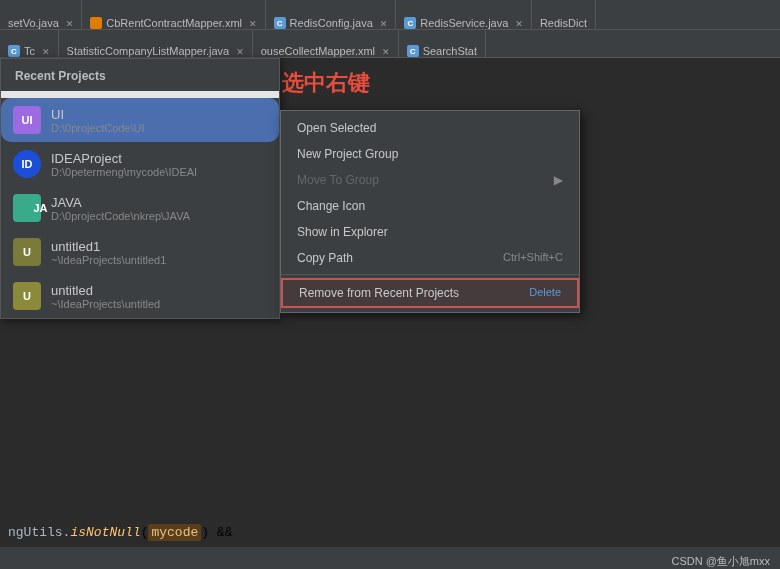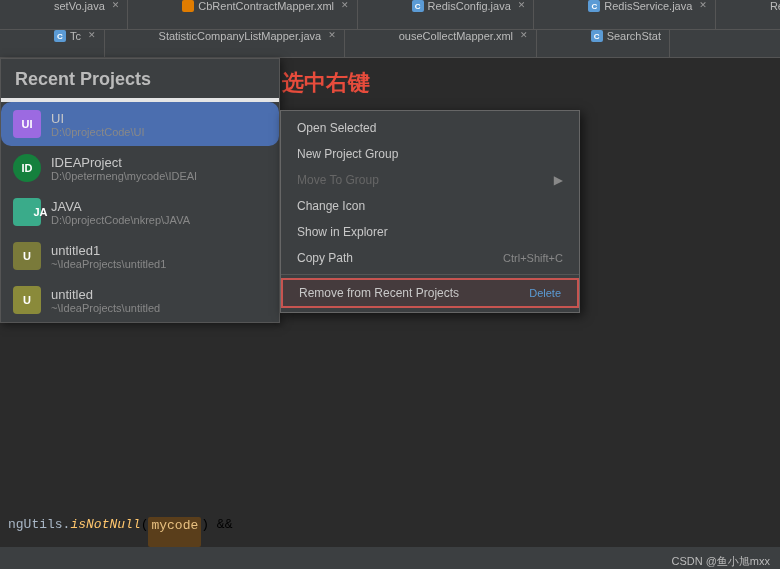--- a/index.html
+++ b/index.html
@@ -22,28 +22,27 @@
       background: #3c3f41;
       display: flex;
       align-items: center;
       border-bottom: 1px solid #555;
       font-size: 11px;
       color: #bbb;
       overflow: hidden;
     }
     .tab {
       display: flex;
-      align-items: flex-start;
+      align-items: flex-end;
       padding: 0 8px;
       height: 100%;
       border-right: 1px solid #555;
       white-space: nowrap;
       cursor: pointer;
       gap: 4px;
-      margin-left: 46px;
     }
     .tab-icon {
       width: 12px;
       height: 12px;
       border-radius: 2px;
       display: inline-flex;
       align-items: center;
       justify-content: center;
       font-size: 8px;
       font-weight: bold;
@@ -113,25 +112,25 @@
       position: absolute;
       top: 58px;
       left: 0;
       width: 280px;
       background: #3c3f41;
       border: 1px solid #555;
       box-shadow: 2px 2px 8px rgba(0,0,0,0.5);
       z-index: 10;
     }
     .panel-title {
-      font-size: 18px;
+      font-size: 12px;
       font-weight: bold;
       color: #bbbbbb;
       padding: 10px 14px 8px;
-      border-bottom: 4px solid #e5e5e5;
+      border-bottom: 7px solid #e5e5e5;
     }
     .project-item {
       display: flex;
       align-items: center;
       padding: 8px 12px;
       cursor: pointer;
       gap: 10px;
     }
     .project-item:hover, .project-item.selected {
       background: #4b6eaf;
@@ -146,21 +145,21 @@
       border-radius: 4px;
       display: flex;
       align-items: center;
       justify-content: center;
       font-size: 11px;
       font-weight: bold;
       color: white;
       flex-shrink: 0;
     }
     .badge-purple { background: #9c6ae1; }
-    .badge-blue2 { background: #15803d; border-radius: 14px; }
+    .badge-blue2 { background: #1d4ed8; border-radius: 14px; }
     .badge-teal { background: #3aab8a; padding-left: 27px; }
     .badge-olive { background: #7a7a3a; }
     .badge-olive2 { background: #8a8a3a; }
     .project-info { display: flex; flex-direction: column; }
     .project-name {
       font-size: 13px;
       color: #c8c8c8;
       font-weight: 500;
     }
     .project-path {
@@ -175,21 +174,20 @@
       left: 280px;
       width: 300px;
       background: #3c3f41;
       border: 1px solid #666;
       box-shadow: 3px 3px 10px rgba(0,0,0,0.6);
       z-index: 20;
       padding: 4px 0;
     }
     .menu-item {
       display: flex;
-      align-items: center;
       justify-content: space-between;
       padding: 6px 16px;
       font-size: 12px;
       color: #c8c8c8;
       cursor: pointer;
     }
     .menu-item.disabled {
       color: #666;
       cursor: default;
     }
@@ -226,20 +224,21 @@
 
     
     .bottom-code {
       position: absolute;
       bottom: 22px;
       left: 0;
       right: 0;
       height: 30px;
       background: #2b2b2b;
       display: flex;
+      align-items: center;
       padding: 0 8px;
       font-family: 'Consolas', 'Courier New', monospace;
       font-size: 13px;
     }
     .highlight-method { color: #ffc66d; }
     .highlight-json { background: #5a3e1b; color: #e8c080; padding: 1px 3px; border-radius: 2px; }
   </style>
 </head>
 <body>
 

